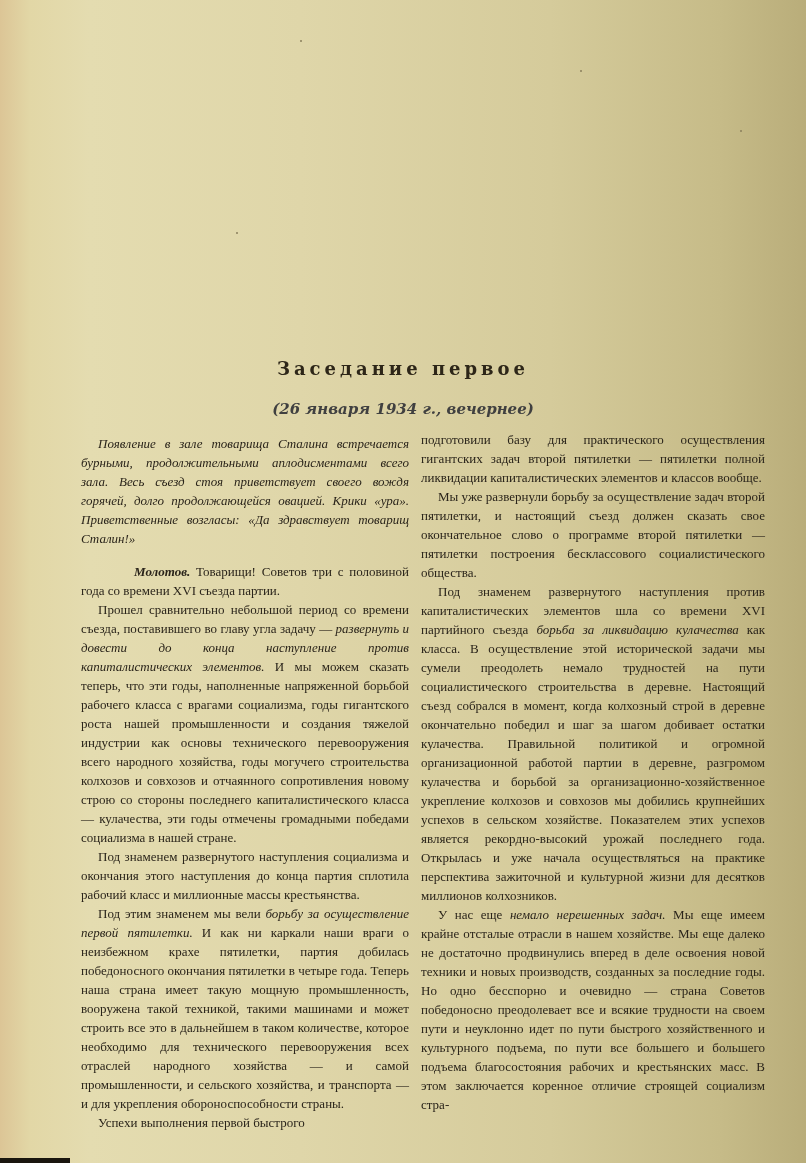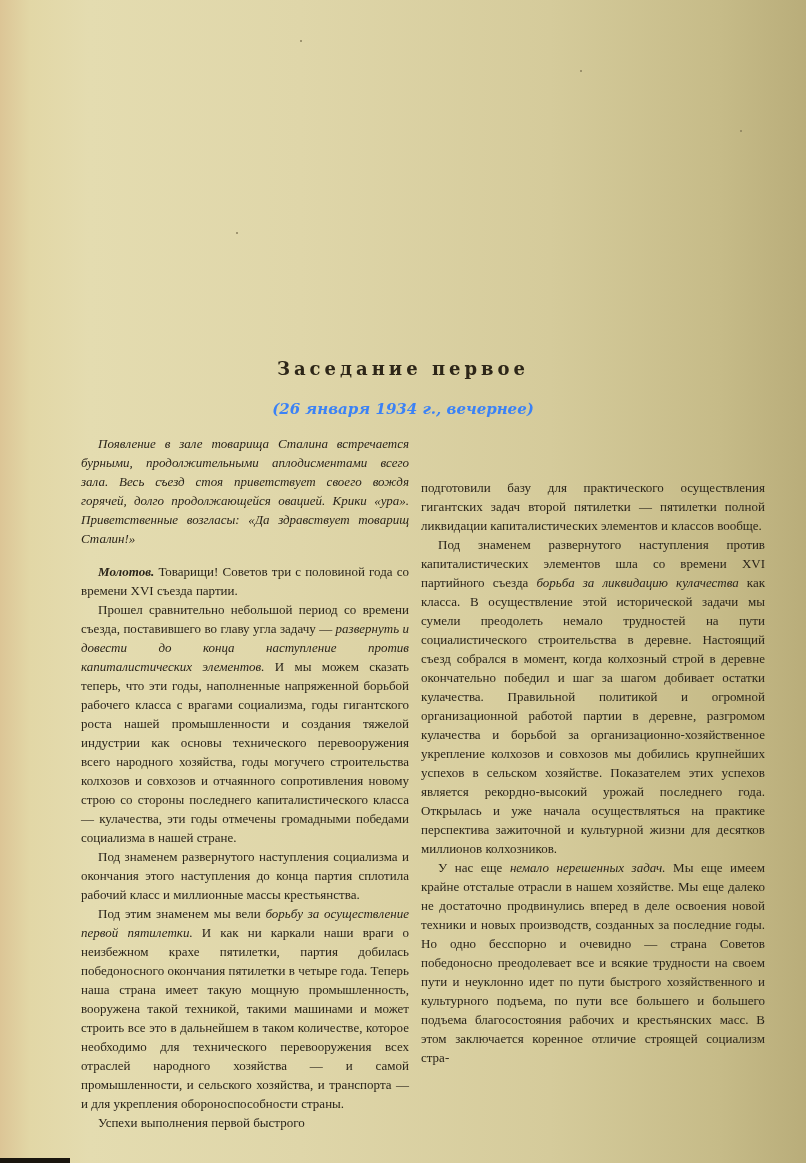--- a/index.html
+++ b/index.html
@@ -11,34 +11,34 @@
   }
   .page { position: absolute; left: 0; top: 0; width: 806px; height: 1163px; }
   .title {
     position: absolute; left: 0; width: 806px; top: 358px; text-align: center;
     font-family: "DejaVu Serif", serif; font-weight: bold; font-size: 18px;
     letter-spacing: 4px; color: #2d2618;
   }
   .subtitle {
     position: absolute; left: 0; width: 806px; top: 400px; text-align: center;
     font-family: "DejaVu Serif", serif; font-style: italic; font-weight: bold;
-    font-size: 15px; color: #3b82f6;
+    font-size: 15px; color: #404040;
   }
   .col {
     position: absolute; top: 434px; width: 328px;
     font-family: Liberation Serif, serif;
     font-size: 13px; line-height: 19px; text-align: justify;
     hyphens: auto;
   }
   .col.left { left: 81px; }
-  .col.right { left: 421px; width: 344px; top: 430px; margin-top: 48px; }
+  .col.right { left: 421px; width: 344px; top: 430px; }
   .col p { margin: 0; text-indent: 17px; }
   .col p.noindent { text-indent: 0; }
   .col p.stage { font-style: italic; text-indent: 17px; margin-bottom: 14px; }
-  .speaker { font-weight: bold; font-style: italic; }
+  .speaker { font-weight: bold; font-style: italic; margin-left: 36px; }
   em { font-style: italic; }
   .shadow-bottom {
     position: absolute; left: 0; bottom: 0; width: 70px; height: 5px; background: #1a160e;
   }
   .speck { position: absolute; width: 2px; height: 2px; background: #8a7f5c; border-radius: 50%; }
 </style>
 </head>
 <body>
 
 <div class="page">
@@ -54,18 +54,19 @@
     <p class="stage">Появление в зале товарища Сталина встречается бурными, продолжительными аплодисментами всего зала. Весь съезд стоя приветствует своего вождя горячей, долго продолжающейся овацией. Крики «ура». Приветственные возгласы: «Да здравствует товарищ Сталин!»</p>
     <p><span class="speaker">Молотов.</span> <span>Товарищи! Советов три с половиной года со времени XVI съезда партии.</span></p>
     <p><span>Прошел сравнительно небольшой период со времени съезда, поставившего во главу угла задачу — </span><em>развернуть и довести до конца наступление против капиталистических элементов.</em><span> И мы можем сказать теперь, что эти годы, наполненные напряженной борьбой рабочего класса с врагами социализма, годы гигантского роста нашей промышленности и создания тяжелой индустрии как основы технического перевооружения всего народного хозяйства, годы могучего строительства колхозов и совхозов и отчаянного сопротивления новому строю со стороны последнего капиталистического класса — кулачества, эти годы отмечены громадными победами социализма в нашей стране.</span></p>
     <p>Под знаменем развернутого наступления социализма и окончания этого наступления до конца партия сплотила рабочий класс и миллионные массы крестьянства.</p>
     <p><span>Под этим знаменем мы вели </span><em>борьбу за осуществление первой пятилетки.</em><span> И как ни каркали наши враги о неизбежном крахе пятилетки, партия добилась победоносного окончания пятилетки в четыре года. Теперь наша страна имеет такую мощную промышленность, вооружена такой техникой, такими машинами и может строить все это в дальнейшем в таком количестве, которое необходимо для технического перевооружения всех отраслей народного хозяйства — и самой промышленности, и сельского хозяйства, и транспорта — и для укрепления обороноспособности страны.</span></p>
     <p>Успехи выполнения первой быстрого</p>
   </div>
 
   <div class="col right">
     <p class="noindent">подготовили базу для практического осуществления гигантских задач второй пятилетки — пятилетки полной ликвидации капиталистических элементов и классов вообще.</p>
+    <p>Мы уже развернули борьбу за осуществление задач второй пятилетки, и настоящий съезд должен сказать свое окончательное слово о программе второй пятилетки — пятилетки построения бесклассового социалистического общества.</p>
     <p><span>Под знаменем развернутого наступления против капиталистических элементов шла со времени XVI партийного съезда </span><em>борьба за ликвидацию кулачества</em><span> как класса. В осуществление этой исторической задачи мы сумели преодолеть немало трудностей на пути социалистического строительства в деревне. Настоящий съезд собрался в момент, когда колхозный строй в деревне окончательно победил и шаг за шагом добивает остатки кулачества. Правильной политикой и огромной организационной работой партии в деревне, разгромом кулачества и борьбой за организационно-хозяйственное укрепление колхозов и совхозов мы добились крупнейших успехов в сельском хозяйстве. Показателем этих успехов является рекордно-высокий урожай последнего года. Открылась и уже начала осуществляться на практике перспектива зажиточной и культурной жизни для десятков миллионов колхозников.</span></p>
     <p><span>У нас еще </span><em>немало нерешенных задач.</em><span> Мы еще имеем крайне отсталые отрасли в нашем хозяйстве. Мы еще далеко не достаточно продвинулись вперед в деле освоения новой техники и новых производств, созданных за последние годы. Но одно бесспорно и очевидно — страна Советов победоносно преодолевает все и всякие трудности на своем пути и неуклонно идет по пути быстрого хозяйственного и культурного подъема, по пути все большего и большего подъема благосостояния рабочих и крестьянских масс. В этом заключается коренное отличие строящей социализм стра-</span></p>
   </div>
 
   <div class="shadow-bottom"></div>
 </div>
 
 </body></html>

